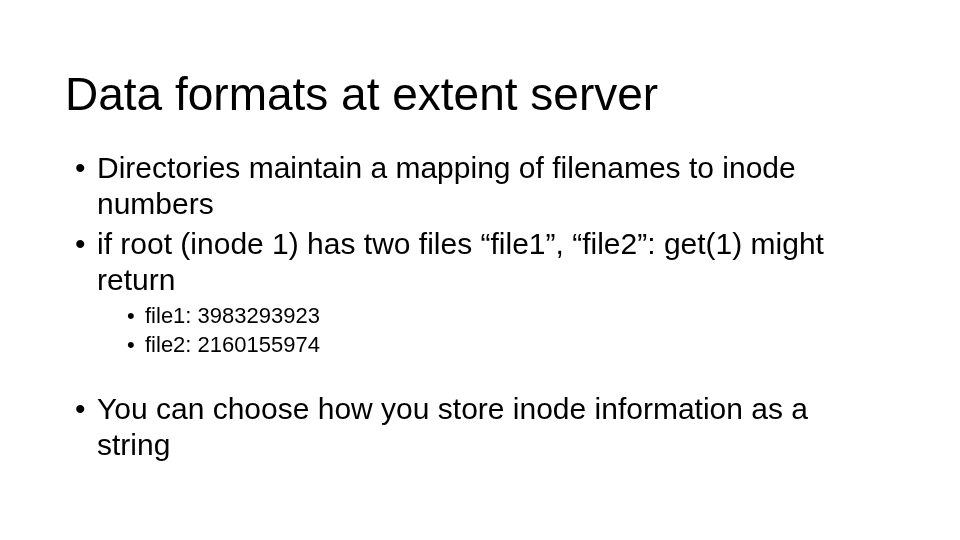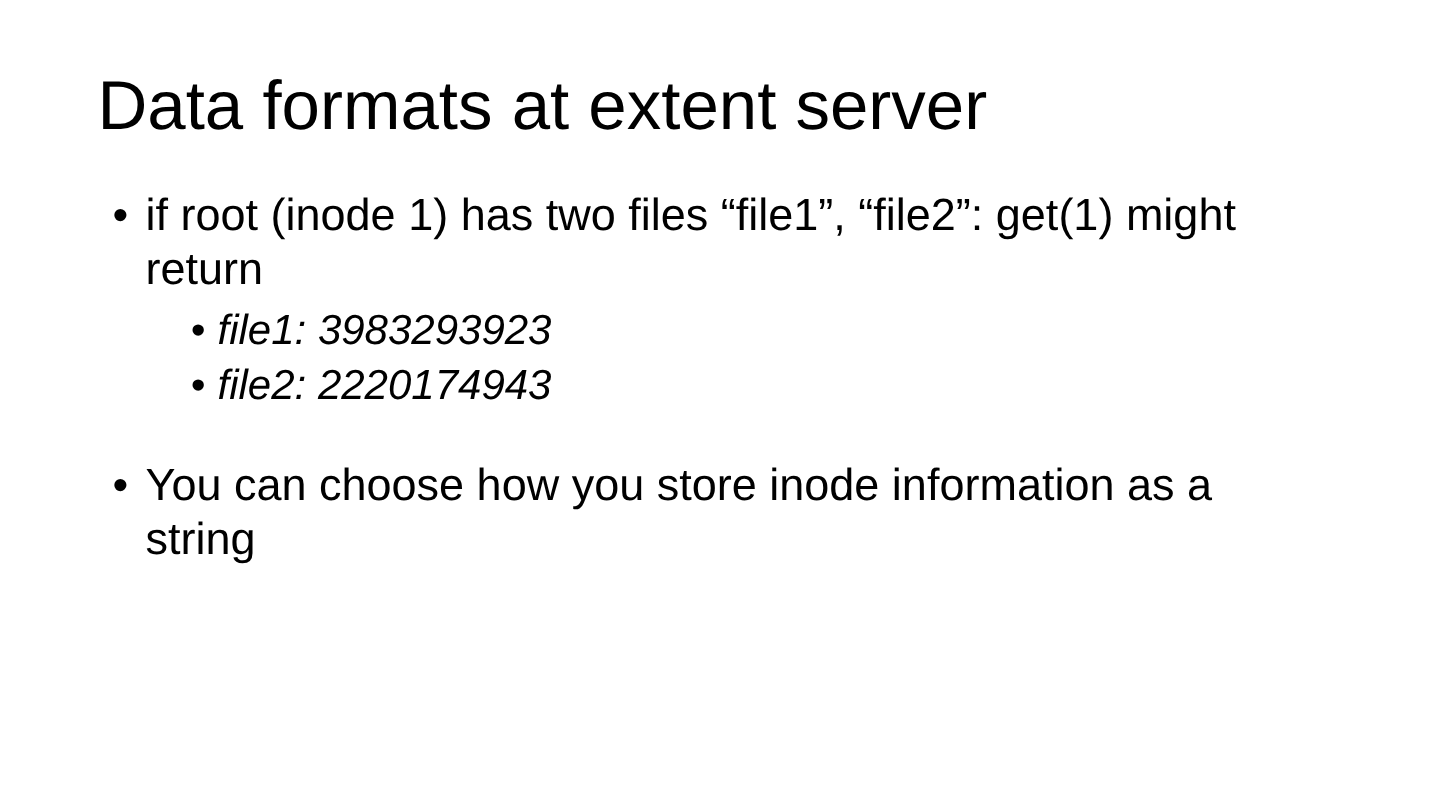--- a/index.html
+++ b/index.html
@@ -9,21 +9,21 @@
     height: 540px;
     background: #ffffff;
     font-family: "Segoe UI Light", "Segoe UI", "Helvetica Neue", Arial, sans-serif;
     color: #000000;
     font-weight: 300;
   }
   .slide {
     box-sizing: border-box;
     width: 912px;
     height: 540px;
-    padding: 45px 65px 60px 65px;
+    padding: 69px 65px 60px 65px;
   }
   .title {
     font-size: 46px;
     line-height: 1.1;
     margin: 0 0 30px 0;
     font-weight: 300;
     letter-spacing: 0px;
   }
   ul.level1 {
     list-style: none;
@@ -45,51 +45,53 @@
     top: 0;
   }
   ul.level2 {
     list-style: none;
     padding: 0;
     margin: 4px 0 0 30px;
   }
   ul.level2 > li {
     position: relative;
     padding-left: 18px;
-    font-size: 28px;
+    font-size: 22px;
     line-height: 1.25;
     margin-bottom: 2px;
     font-weight: 300;
-    font-style: italic;
   }
   ul.level2 > li::before {
     content: "•";
     position: absolute;
     left: 0;
     top: 0;
   }
   .gap {
     height: 28px;
   }
 </style>
 </head>
 <body>
 
 <div class="slide">
   <h1 class="title">Data formats at extent server</h1>
 
   <ul class="level1">
     <li>
+      <span>Directories maintain a mapping of filenames to inode numbers</span>
+    </li>
+    <li>
       <span>if root (inode 1) has two files “file1”, “file2”: get(1) might return</span>
       <ul class="level2">
         <li>
           <span>file1: 3983293923</span>
         </li>
         <li>
-          <span>file2: 2220174943</span>
+          <span>file2: 2160155974</span>
         </li>
       </ul>
     </li>
   </ul>
 
   <div class="gap"></div>
 
   <ul class="level1">
     <li>
       <span>You can choose how you store inode information as a string</span>

